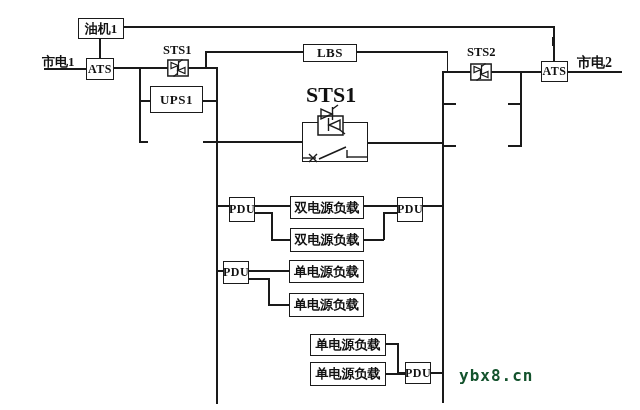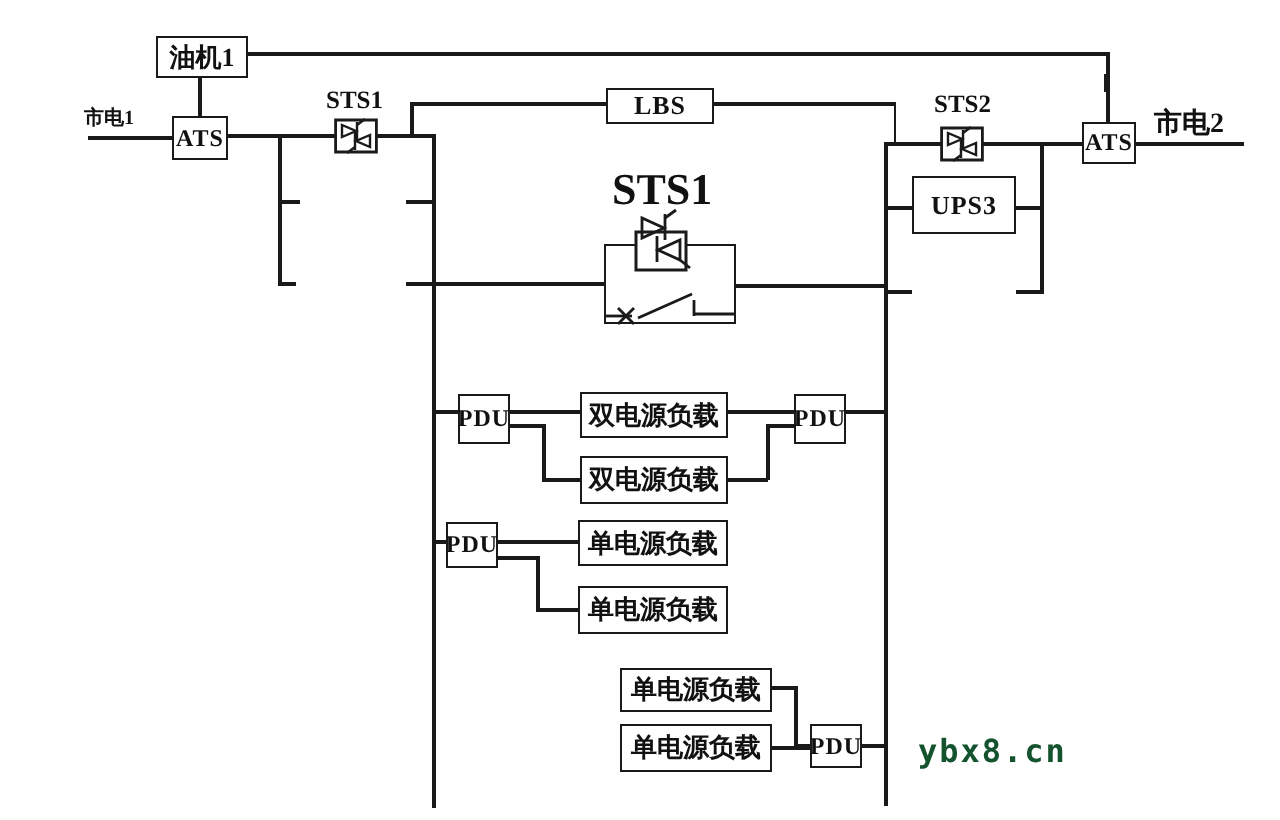--- a/index.html
+++ b/index.html
@@ -85,25 +85,25 @@
   <div class="hl" style="left:397px;top:372px;width:8px"></div>
   <div class="hl" style="left:386px;top:373px;width:19px"></div>
   <div class="hl" style="left:431px;top:372px;width:12px"></div>
 
   <div class="box cn" style="left:78px;top:18px;width:46px;height:21px">
       <span>油机1</span>
     </div>
   <div class="box en" style="left:86px;top:58px;width:28px;height:22px;font-size:12px">
       <span>ATS</span>
     </div>
+  <div class="box en" style="left:150px;top:86px;width:53px;height:27px">
+      <span>UPS1</span>
+    </div>
   <div class="box en" style="left:303px;top:44px;width:54px;height:18px">
       <span>LBS</span>
-    </div>
-  <div class="box en" style="left:456px;top:88px;width:52px;height:29px">
-      <span>UPS3</span>
     </div>
   <div class="box en" style="left:541px;top:61px;width:27px;height:21px;font-size:12px">
       <span>ATS</span>
     </div>
 
   <div class="box" style="left:302px;top:122px;width:66px;height:40px"></div>
 
   <div class="box en" style="left:229px;top:197px;width:26px;height:25px;font-size:12px">
       <span>PDU</span>
     </div>
@@ -130,21 +130,21 @@
   <div class="box cn" style="left:310px;top:334px;width:76px;height:22px">
       <span>单电源负载</span>
     </div>
   <div class="box cn" style="left:310px;top:362px;width:76px;height:24px">
       <span>单电源负载</span>
     </div>
   <div class="box en" style="left:405px;top:362px;width:26px;height:22px;font-size:12px">
       <span>PDU</span>
     </div>
 
-  <div class="lbl" style="left:42px;top:55px;font-size:10px">市电1</div>
+  <div class="lbl" style="left:42px;top:55px;font-size:13px">市电1</div>
   <div class="lbl" style="left:577px;top:56px;font-size:14px">市电2</div>
   <div class="lbl" style="left:163px;top:44px;font-size:12.5px">STS1</div>
   <div class="lbl" style="left:467px;top:46px;font-size:12.5px">STS2</div>
   <div class="lbl" style="left:306px;top:84px;font-size:22px">STS1</div>
   <div class="watermark" style="left:459px;top:366px">ybx8.cn</div>
 
   <svg style="left:167px;top:58px" width="22" height="20" viewBox="0 0 22 20">
     <rect x="0.8" y="2" width="20.4" height="16" fill="#fff" stroke="#1a1a1a" stroke-width="1.4"></rect>
     <polygon points="4,4.5 4,10.5 11,7.5" fill="none" stroke="#1a1a1a" stroke-width="1.2"></polygon>
     <line x1="11.5" y1="3" x2="11.5" y2="12" stroke="#1a1a1a" stroke-width="1.2"></line>

